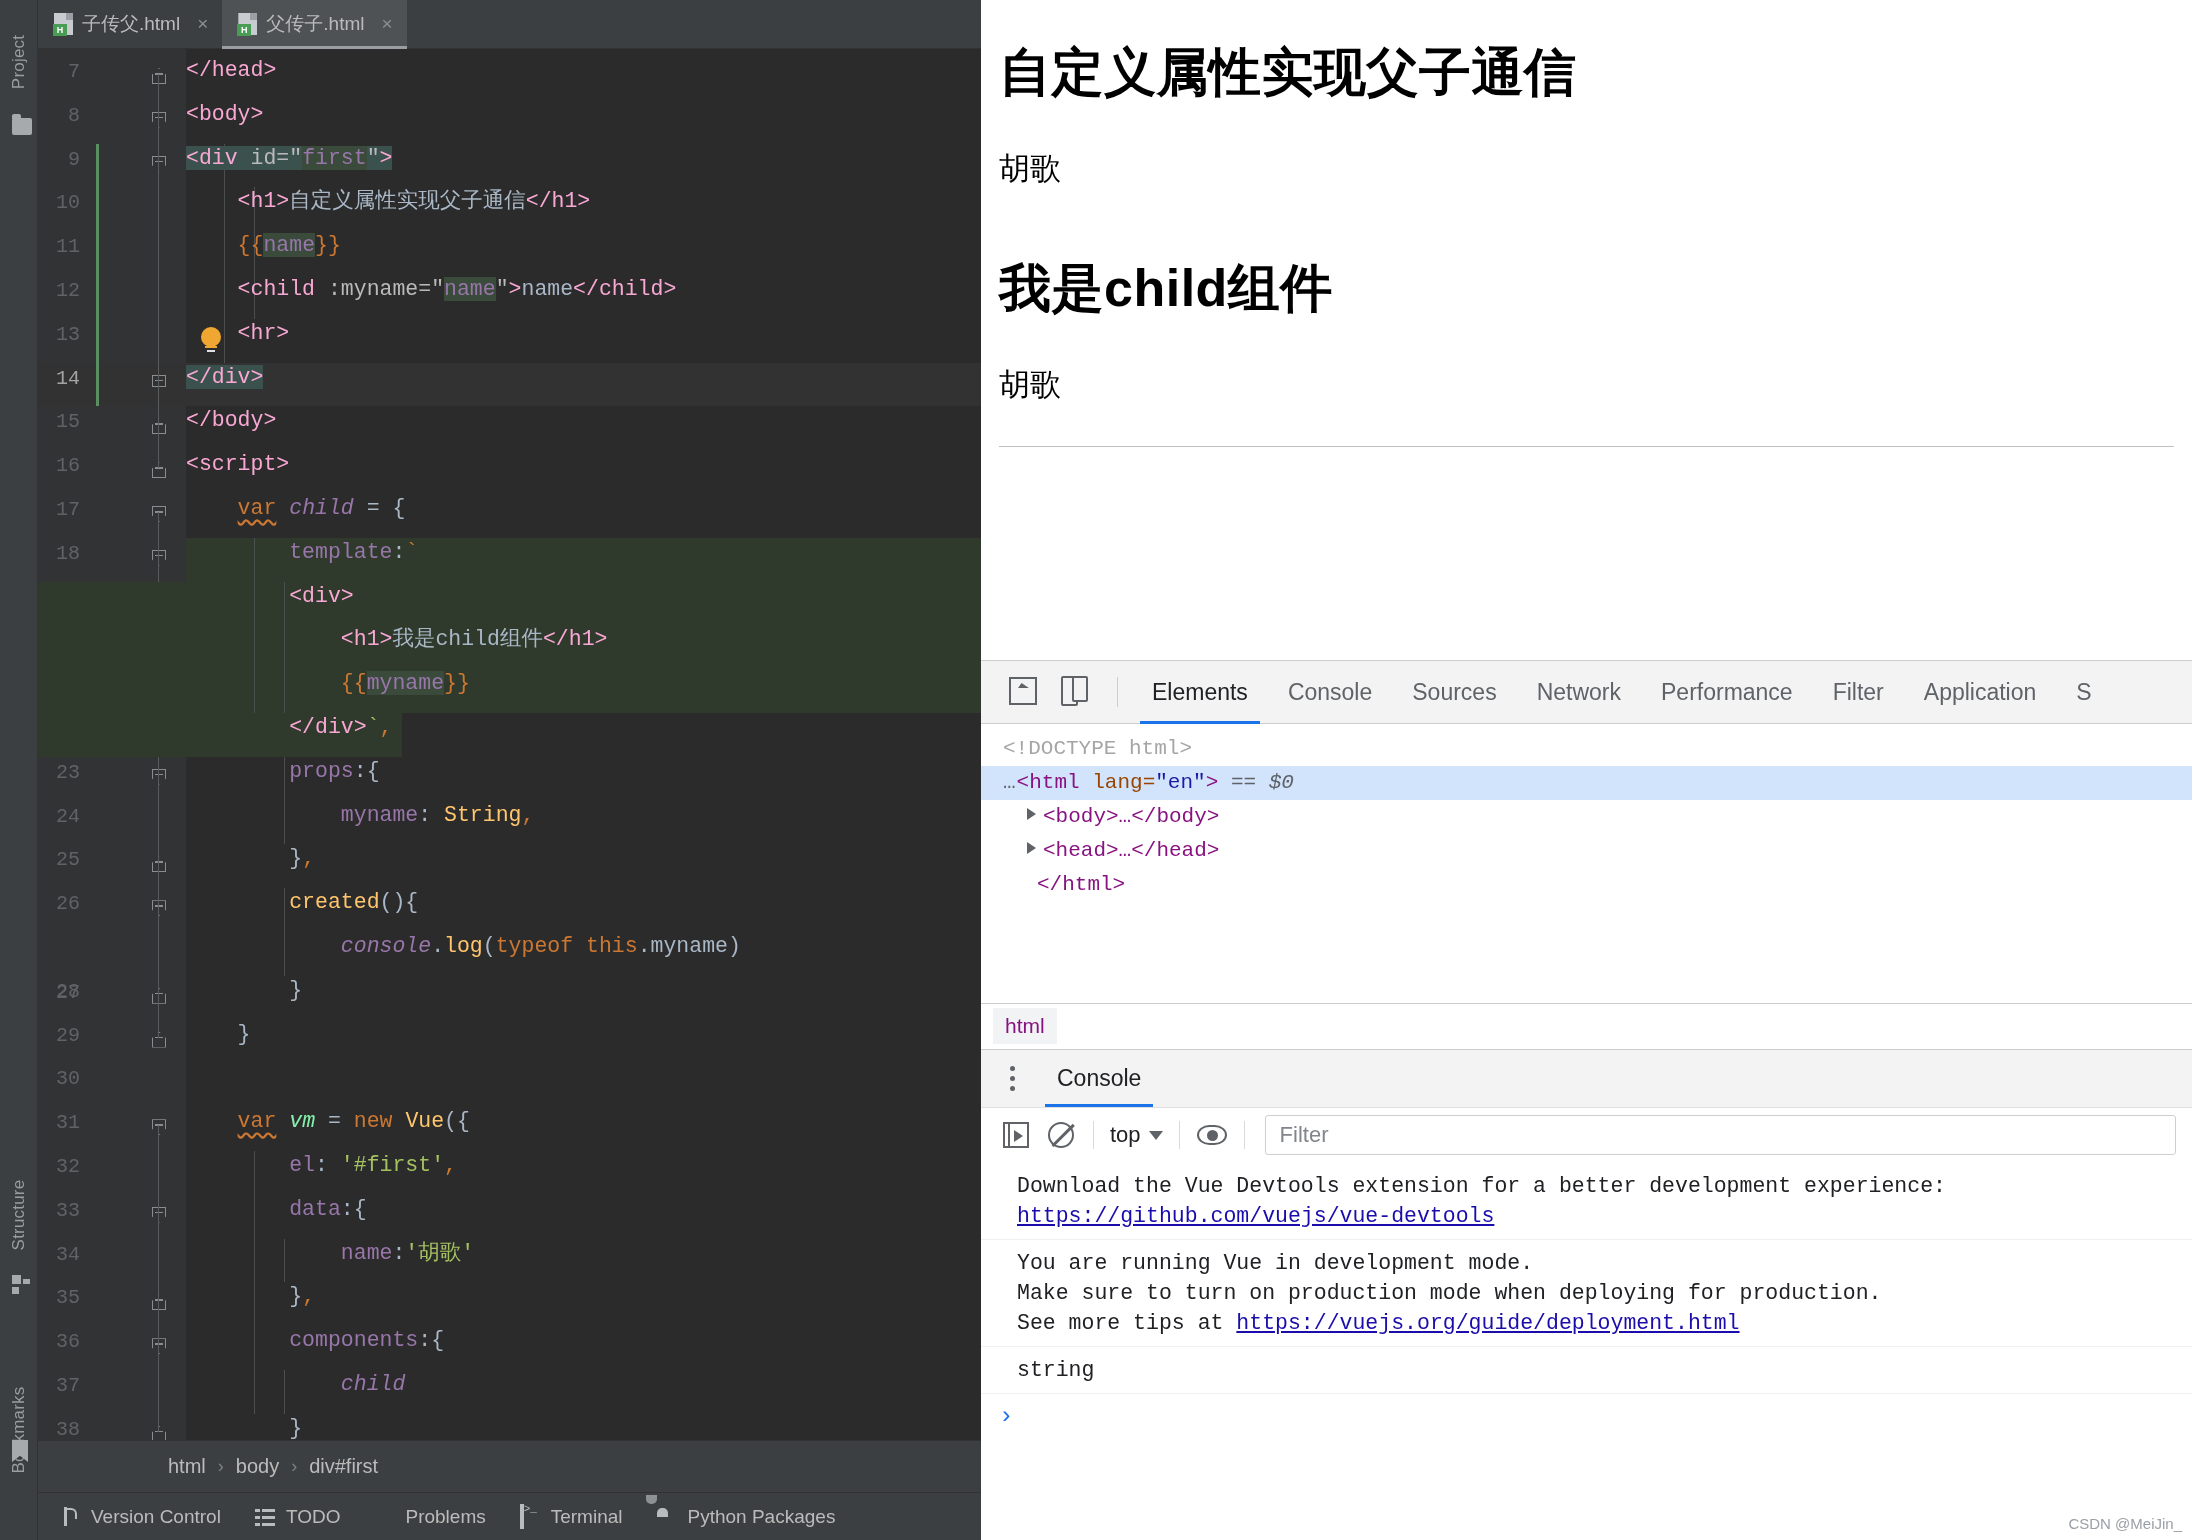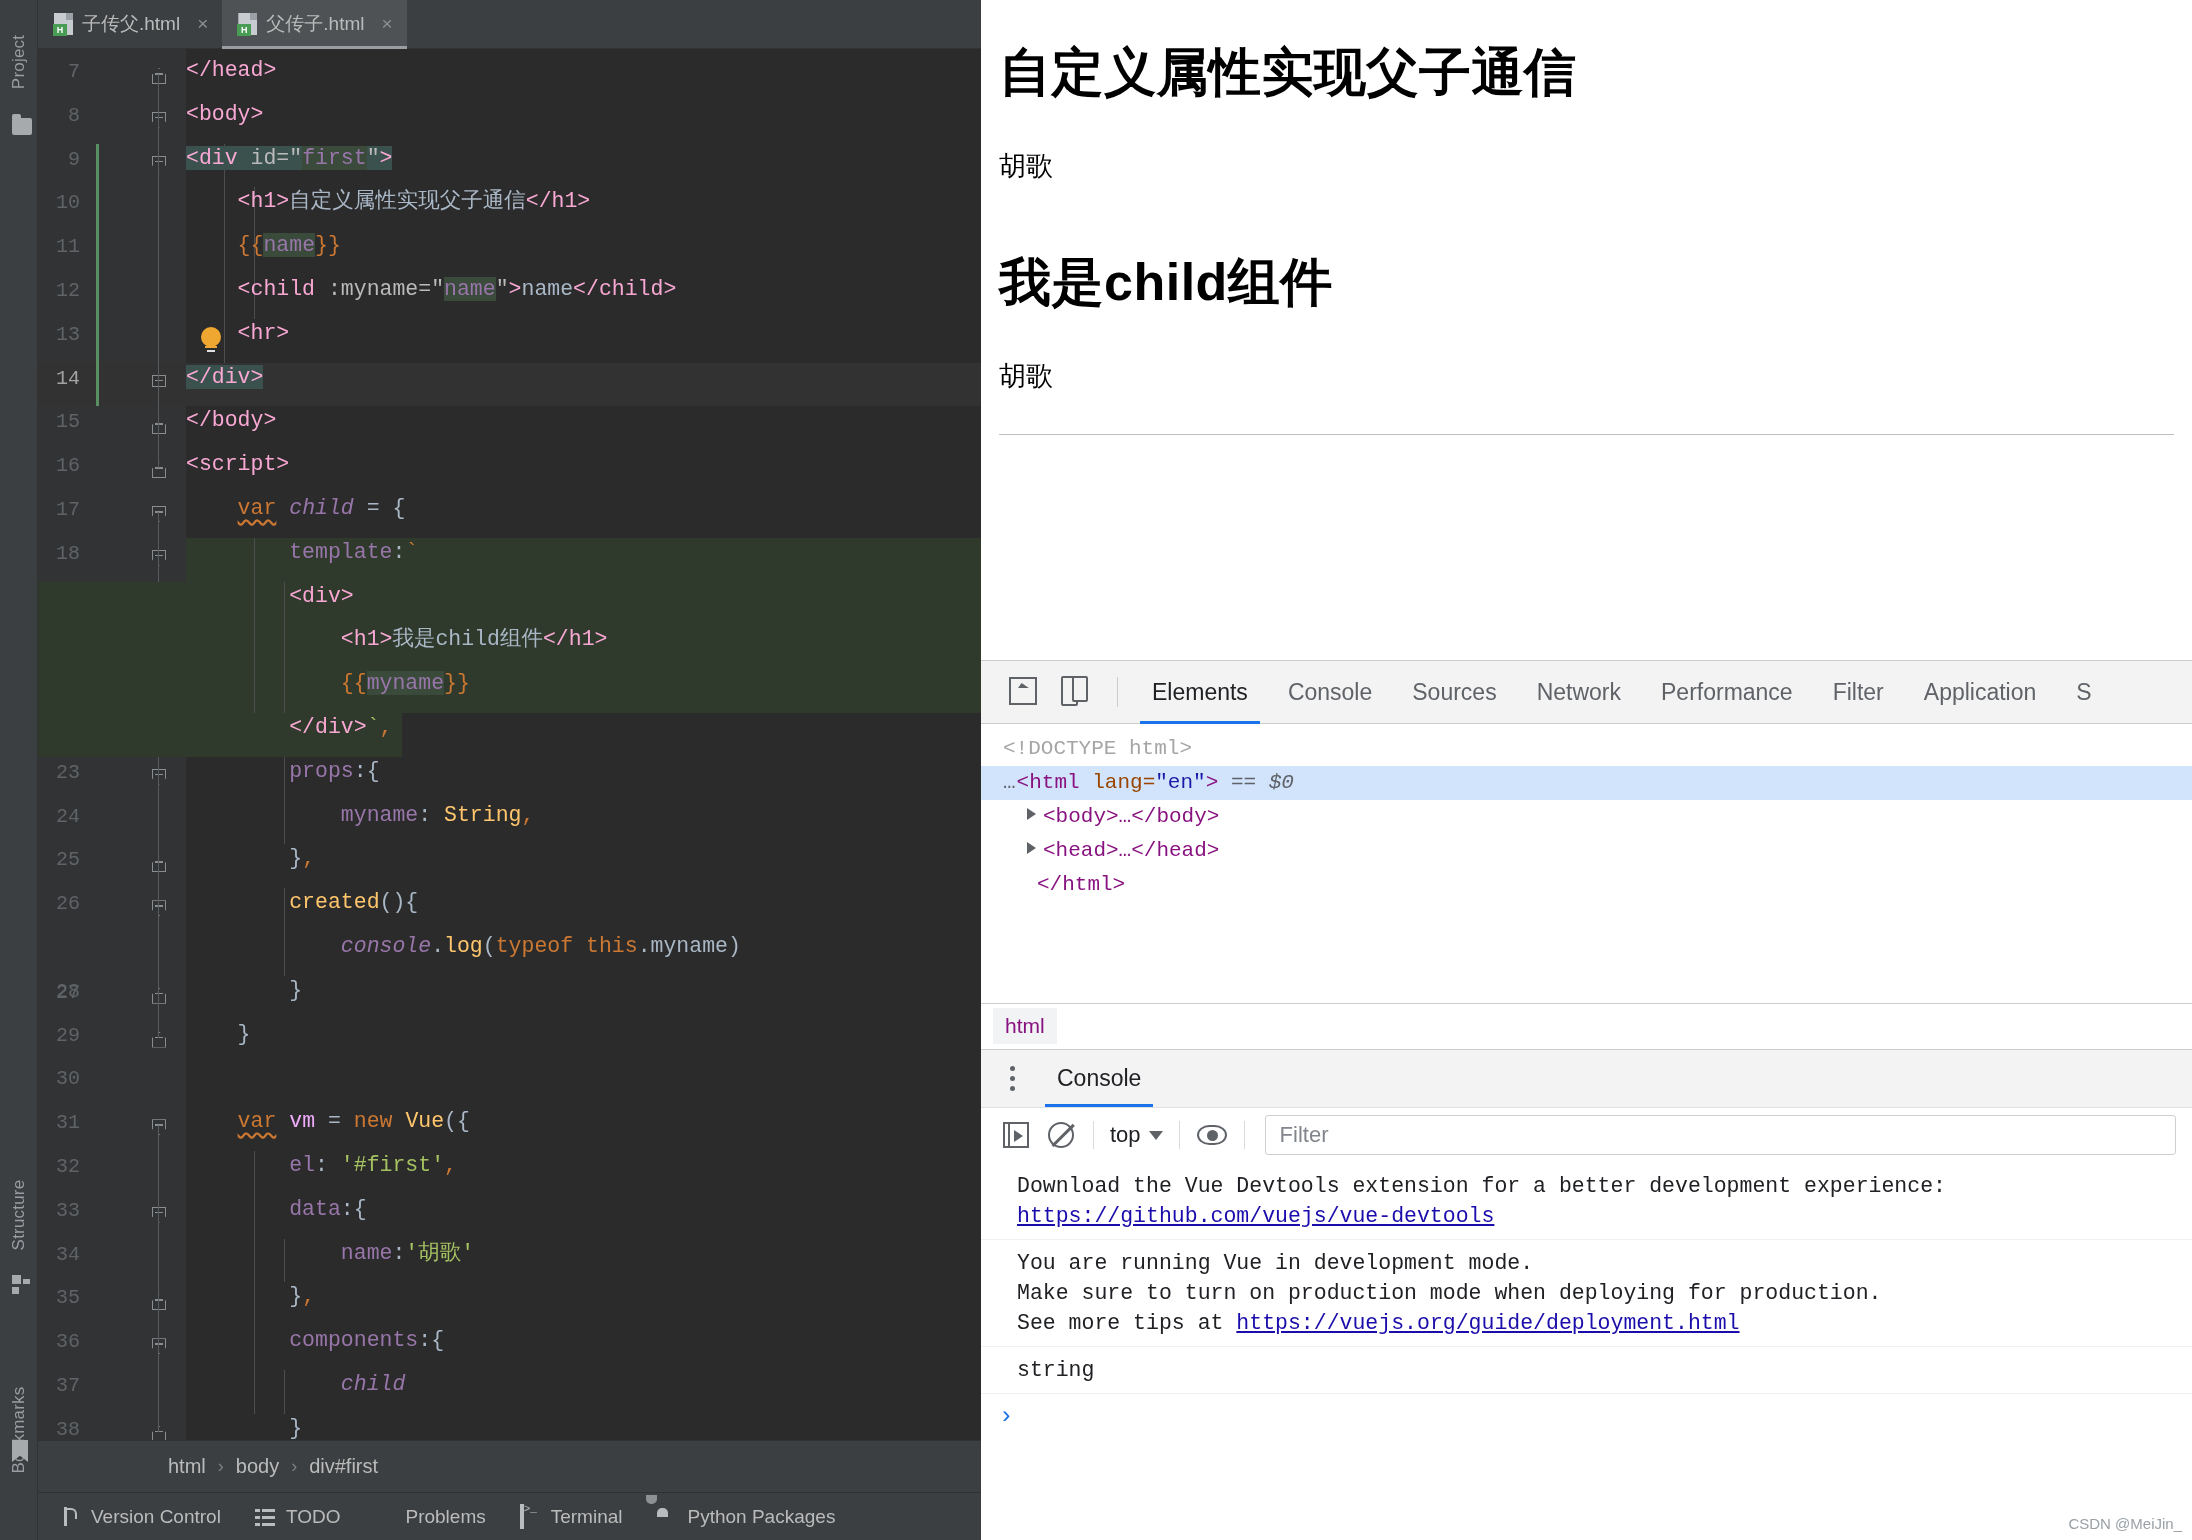--- a/index.html
+++ b/index.html
@@ -96,21 +96,21 @@
   .indent-guide{ position:absolute; width:1.4px; background:#4b4f51; }
   .caret-line{ position:absolute; left:0; width:2.5px; background:#5a8f62; }
 
   .k-tag{color:#f9a8d4}      
   .k-attr{color:#bababa}
   .k-strq{color:#a5c261}
   .k-text{color:#a9b7c6}
   .k-kw{color:#cc7832}
   .k-var{color:#9876aa}
   .k-varit{color:#9876aa;font-style:italic}
-  .k-gray{color:#f0abfc;}
+  .k-gray{color:#86efac;font-style:italic}
   .k-fn{color:#ffc66d}
   .k-punct{color:#a9b7c6}
   .k-mustache{color:#cc7832}
   .hl-green{background:#3a4a3b}
   .hl-teal{background:#3b514d}
   .wavy{ text-decoration: underline; text-decoration-style: wavy;
      text-decoration-color:#cc7832; text-underline-offset:5px; }
 
   
   #breadcrumb{
@@ -142,21 +142,21 @@
   
   #browser{
     flex:1 1 auto; height:1540px; background:#ffffff; position:relative;
     display:flex; flex-direction:column; overflow:hidden;
   }
   #page{
     height:660px; background:#fff; padding:0 18px; position:relative; overflow:hidden;
     font-family:"Liberation Sans", sans-serif; color:#000;
   }
   #page h1{ font-size:52px; font-weight:bold; margin:38px 0 0 0; letter-spacing:.5px;}
-  #page .para{ font-size:27px; margin-top:40px; }
+  #page .para{ font-size:31px; margin-top:40px; }
   #page h1.second{ margin-top:64px; }
   #page hr{ border:none; border-top:1px solid #c0c0c0; margin-top:40px;}
 
   
   #devtools{ flex:1 1 auto; background:#fff; display:flex; flex-direction:column;
     border-top:1px solid #cdcdcd; }
   #dt-tabs{
     height:63px; background:#f3f3f3; border-bottom:1px solid #cdcdcd;
     display:flex; align-items:center; gap:0; padding-left:22px; position:relative;
   }

